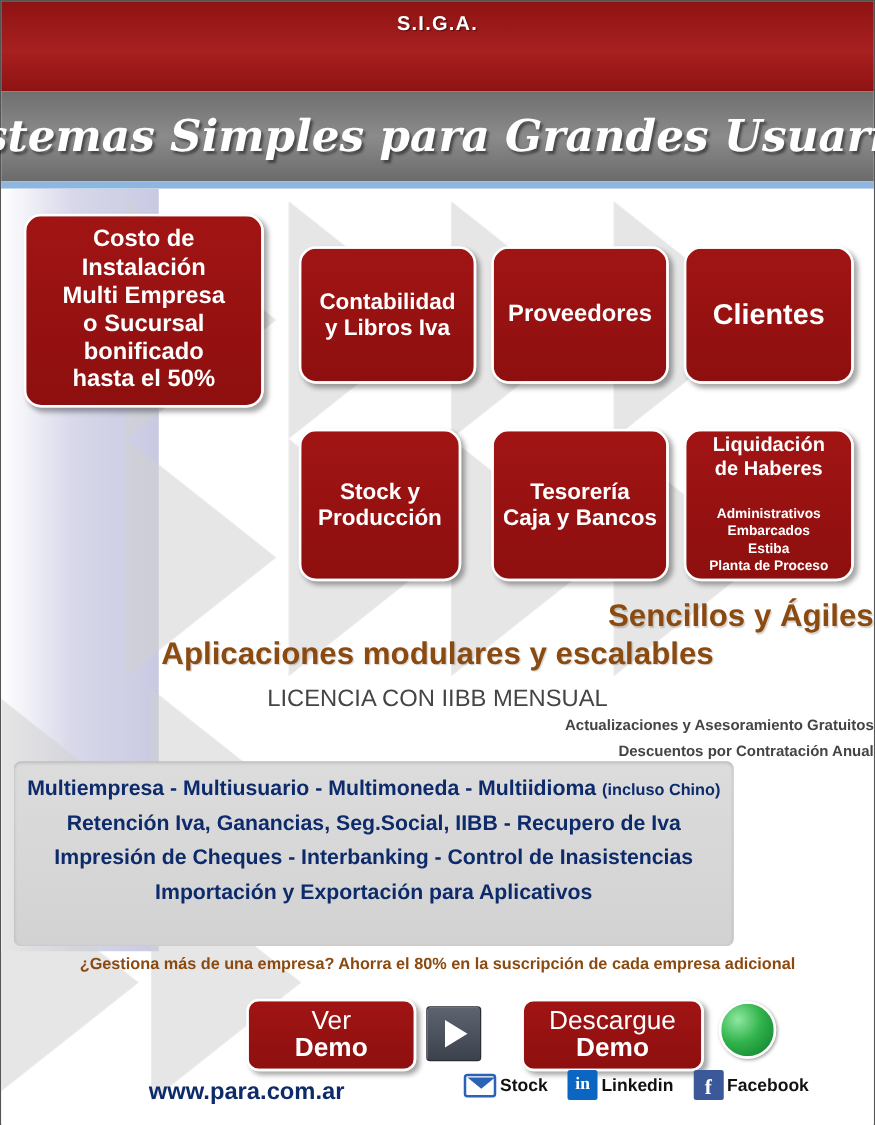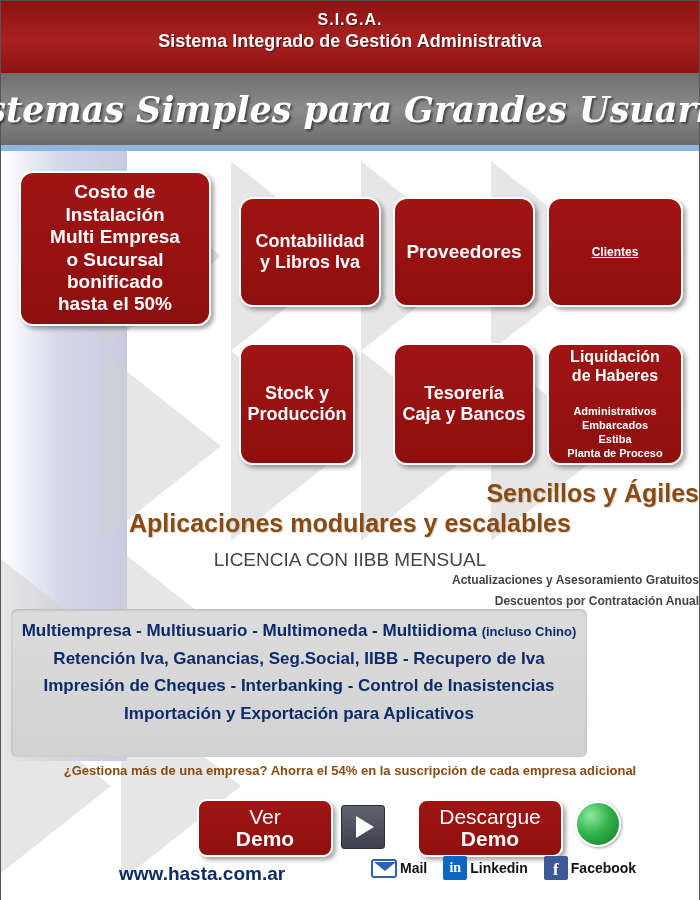--- a/index.html
+++ b/index.html
@@ -97,22 +97,22 @@
     line-height: 1.18;
   }
   .box .box-title { padding: 0 6px; }
   .box .sub-list {
     font-size: 11px; font-weight: bold; line-height: 1.25; margin-top: 20px;
   }
 
   #box-costo   { left: 18px;  top: 20px;  width: 192px; height: 155px; font-size: 19px; }
   #box-conta   { left: 238px; top: 46px;  width: 142px; height: 110px; font-size: 18px; }
   #box-prov    { left: 392px; top: 46px;  width: 142px; height: 110px; font-size: 19px; }
-  #box-clien   { left: 546px; top: 46px;  width: 136px; height: 110px; font-size: 12px; text-decoration: underline; }
-  #box-stock   { left: 238px; top: 192px; width: 116px; height: 122px; font-size: 18px; }
+  #box-clien   { left: 546px; top: 46px;  width: 136px; height: 110px; font-size: 23px; }
+  #box-stock   { left: 238px; top: 192px; width: 130px; height: 122px; font-size: 18px; }
   #box-tesor   { left: 392px; top: 192px; width: 142px; height: 122px; font-size: 18px; }
   #box-liquid  { left: 546px; top: 192px; width: 136px; height: 122px; font-size: 16px; }
 
   
   .tagline {
     position: absolute; left: 0; width: 100%; text-align: center;
     color: #8a4a10;
     font-size: 25px; font-weight: bold;
     text-shadow: 1px 1px 1px rgba(0,0,0,.18);
   }
@@ -225,21 +225,20 @@
     display: flex; align-items: flex-end; justify-content: center; border-radius: 2px;
   }
 </style>
 </head>
 <body>
 
 <div id="page">
 
   <div class="header">
     <div class="title1">S.I.G.A.</div>
-    <div class="title2">Sistema Integrado de Gestión Administrativa</div>
   </div>
 
   <div class="slogan-band">
     <div class="slogan">Sistemas Simples para Grandes Usuarios</div>
   </div>
   <div class="blue-rule"></div>
 
   <div class="body-area">
 
     <div class="left-strip"></div>
@@ -326,42 +325,42 @@
         <span>Retención Iva, Ganancias, Seg.Social, IIBB - Recupero de Iva</span>
       </div>
       <div class="line">
         <span>Impresión de Cheques - Interbanking - Control de Inasistencias</span>
       </div>
       <div class="line">
         <span>Importación y Exportación para Aplicativos</span>
       </div>
     </div>
 
-    <div class="promo">¿Gestiona más de una empresa?  Ahorra el 54% en la suscripción de cada empresa adicional</div>
+    <div class="promo">¿Gestiona más de una empresa?  Ahorra el 80% en la suscripción de cada empresa adicional</div>
 
     <div class="demo-btn" id="btn-ver">
       <div class="l1">Ver</div>
       <div class="l2">Demo</div>
     </div>
     <div class="play-icon">
         <div class="tri"></div>
       </div>
 
     <div class="demo-btn" id="btn-desc">
       <div class="l1">Descargue</div>
       <div class="l2">Demo</div>
     </div>
     <div class="globe-icon"></div>
 
-    <div class="site">www.hasta.com.ar</div>
+    <div class="site">www.para.com.ar</div>
 
     <div class="social">
       <div class="soc-item">
         <div class="mail-ic"></div>
-        <span class="soc-label">Mail</span>
+        <span class="soc-label">Stock</span>
       </div>
       <div class="soc-item" style="margin-left:10px;">
         <div class="li-ic">in</div>
         <span class="soc-label">Linkedin</span>
       </div>
       <div class="soc-item" style="margin-left:10px;">
         <div class="fb-ic">f</div>
         <span class="soc-label">Facebook</span>
       </div>
     </div>

